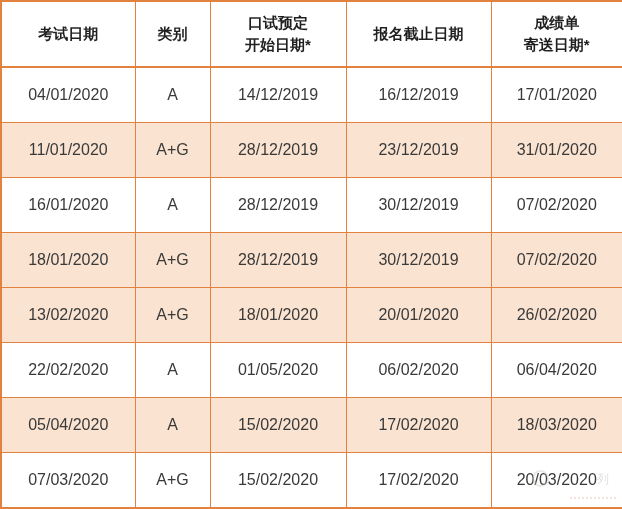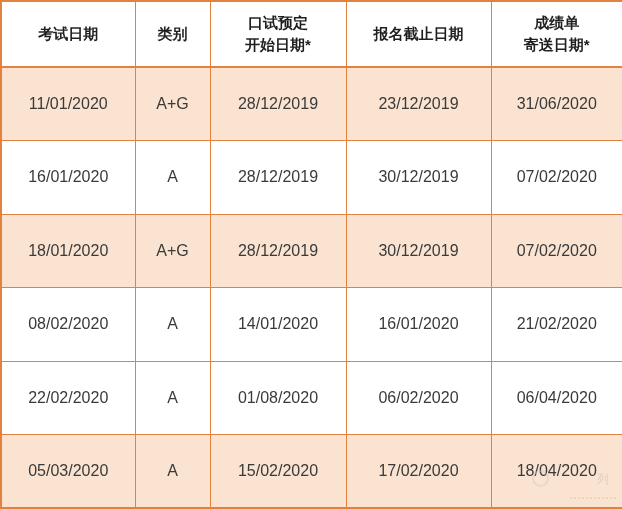--- a/index.html
+++ b/index.html
@@ -106,61 +106,75 @@
         <th>考试日期</th>
         <th>类别</th>
         <th>口试预定
 开始日期*</th>
         <th>报名截止日期</th>
         <th>成绩单
 寄送日期*</th>
       </tr>
     </thead>
     <tbody>
+        <tr>
+          <td>04/01/2020</td>
+          <td>A</td>
+          <td>14/12/2019</td>
+          <td>16/12/2019</td>
+          <td>17/01/2020</td>
+        </tr>
         <tr class="alt">
           <td>11/01/2020</td>
           <td>A+G</td>
           <td>28/12/2019</td>
           <td>23/12/2019</td>
-          <td>31/06/2020</td>
+          <td>31/01/2020</td>
         </tr>
         <tr>
           <td>16/01/2020</td>
           <td>A</td>
           <td>28/12/2019</td>
           <td>30/12/2019</td>
           <td>07/02/2020</td>
         </tr>
         <tr class="alt">
           <td>18/01/2020</td>
           <td>A+G</td>
           <td>28/12/2019</td>
           <td>30/12/2019</td>
           <td>07/02/2020</td>
         </tr>
-        <tr>
-          <td>08/02/2020</td>
-          <td>A</td>
-          <td>14/01/2020</td>
-          <td>16/01/2020</td>
-          <td>21/02/2020</td>
+        <tr class="alt">
+          <td>13/02/2020</td>
+          <td>A+G</td>
+          <td>18/01/2020</td>
+          <td>20/01/2020</td>
+          <td>26/02/2020</td>
         </tr>
         <tr>
           <td>22/02/2020</td>
           <td>A</td>
-          <td>01/08/2020</td>
+          <td>01/05/2020</td>
           <td>06/02/2020</td>
           <td>06/04/2020</td>
         </tr>
         <tr class="alt">
-          <td>05/03/2020</td>
+          <td>05/04/2020</td>
           <td>A</td>
           <td>15/02/2020</td>
           <td>17/02/2020</td>
-          <td>18/04/2020</td>
+          <td>18/03/2020</td>
+        </tr>
+        <tr>
+          <td>07/03/2020</td>
+          <td>A+G</td>
+          <td>15/02/2020</td>
+          <td>17/02/2020</td>
+          <td>20/03/2020</td>
         </tr>
       </tbody>
   </table>
 
   <div class="watermark">
     <span class="wm-circle"></span>
     <span class="wm-text">列</span>
     <span class="wm-dots"></span>
   </div>
 </div>

